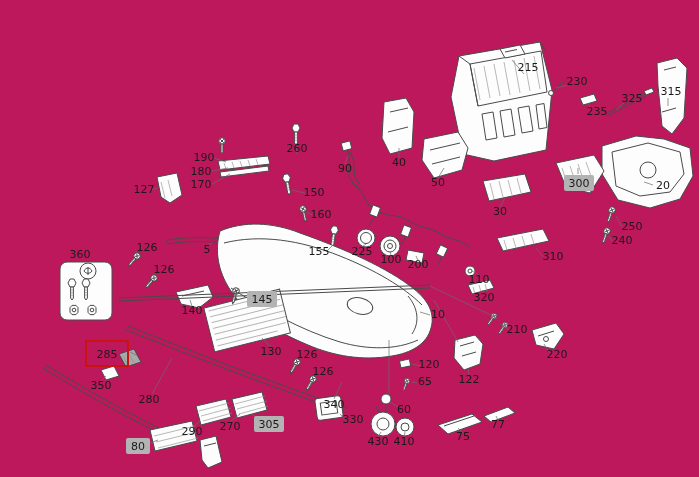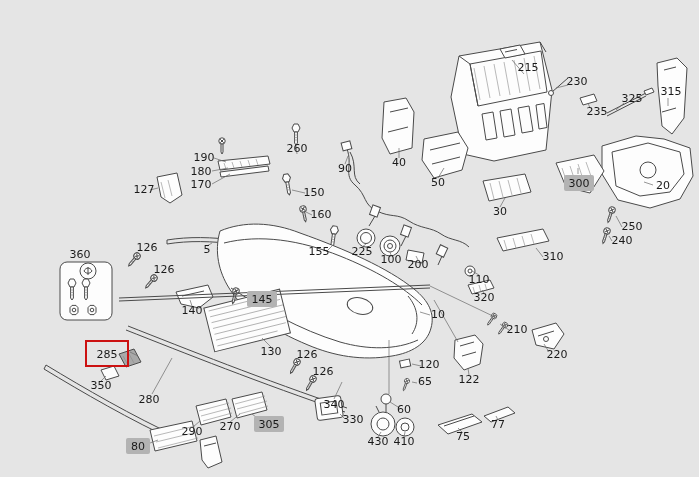--- a/index.html
+++ b/index.html
@@ -1,17 +1,17 @@
 <!DOCTYPE html>
 <html><head>
 <meta charset="utf-8">
 <style>
   html,body{margin:0;padding:0;background:#ffffff;}
   body{width:699px;height:477px;overflow:hidden;font-family:"DejaVu Sans",sans-serif;}
-  .stage{position:relative;width:699px;height:477px;background:#e5e5e5;}
+  .stage{position:relative;width:699px;height:477px;background:#be185d;}
   svg{display:block;}
   .ln{stroke:#4a4a4a;fill:none;stroke-width:1;}
   .fl{fill:#fdfdfd;stroke:#4a4a4a;stroke-width:1;}
   .dk{fill:#a9a9a9;stroke:#4a4a4a;stroke-width:1;}
   .ht{stroke:#8a8a8a;fill:none;stroke-width:0.6;}
   .ld{stroke:#6a6a6a;fill:none;stroke-width:0.7;}
   text.lb{font-family:"DejaVu Sans",sans-serif;font-size:11px;fill:#1a1a1a;text-anchor:middle;}
 </style>
 </head>
 <body>

